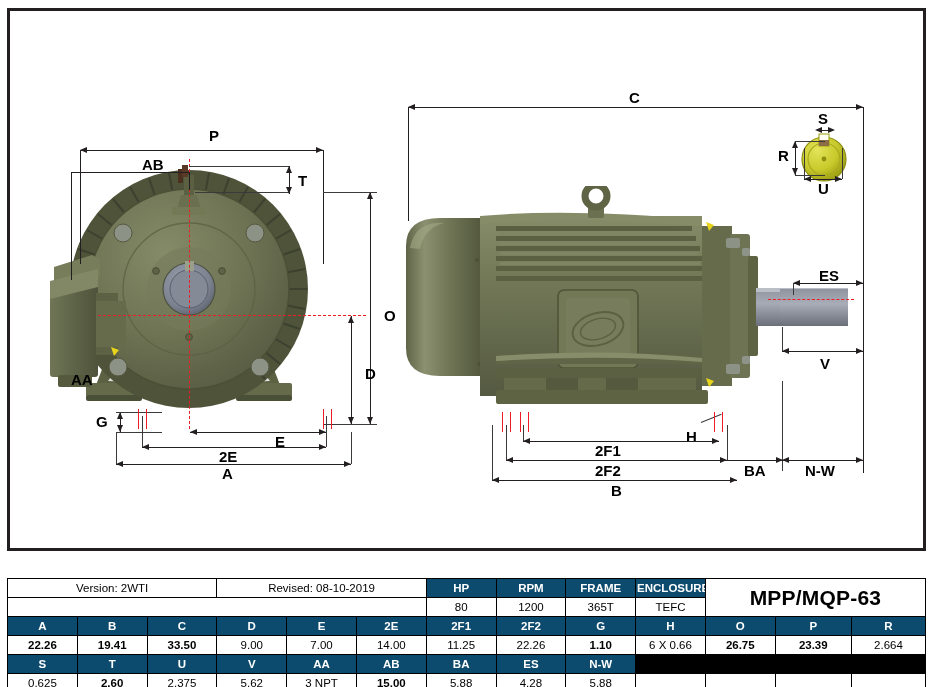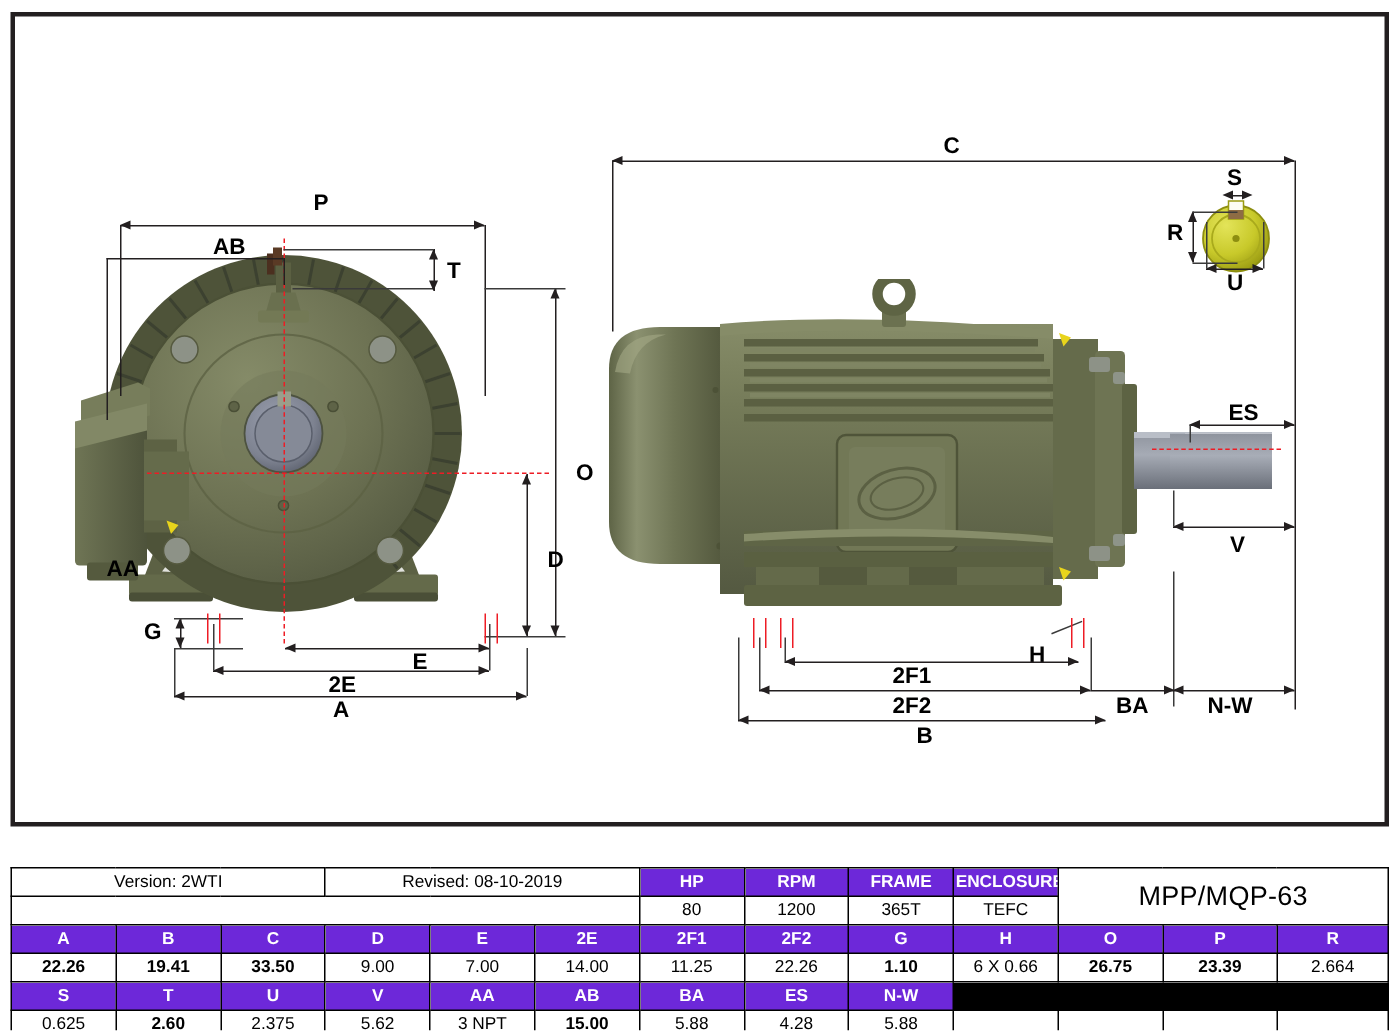--- a/index.html
+++ b/index.html
@@ -72,30 +72,30 @@
   #spec-table td {
     border: 1.5px solid #000000;
     text-align: center;
     vertical-align: middle;
     height: 19px;
     padding: 0 1px;
     background: #ffffff;
     overflow: hidden;
   }
   #spec-table td.hdr {
-    background: #6d28d9;
+    background: #0c4a6e;
     color: #ffffff;
     font-weight: bold;
   }
   #spec-table td.blank { background: #ffffff; border: 1.5px solid #000000; }
   #spec-table td.blackfill { background: #000000; border: 1.5px solid #000000; }
   #spec-table td.b { font-weight: bold; }
   #spec-table td.model {
-    font-weight: normal;
-    font-size: 18px;
+    font-weight: bold;
+    font-size: 21px;
     letter-spacing: 0.2px;
   }
   #spec-table td.meta { font-size: 11.5px; }
 </style>
 </head>
 <body>
 
 <div id="page">
 
   <div id="drawing-frame">

